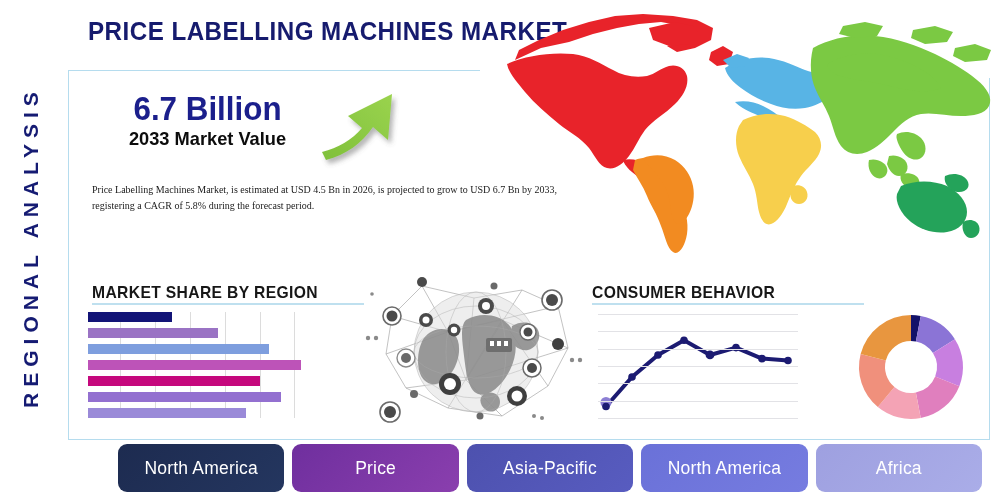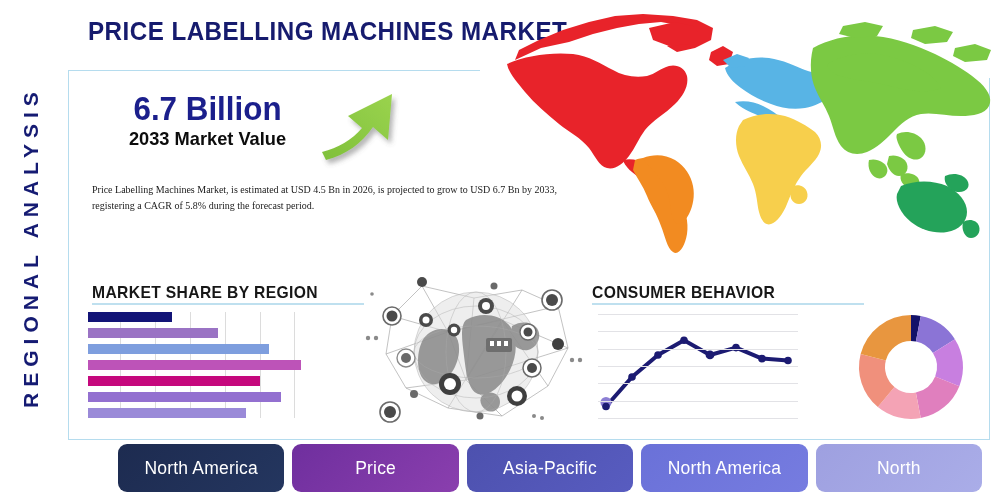--- a/index.html
+++ b/index.html
@@ -346,17 +346,17 @@
       <div class="region-btn" style="background: linear-gradient(135deg, rgb(111, 47, 158), rgb(138, 63, 174));">
         <span>Price</span>
       </div>
       <div class="region-btn" style="background: linear-gradient(135deg, rgb(77, 81, 174), rgb(88, 92, 192)); text-align: right;">
         <span>Asia-Pacific</span>
       </div>
       <div class="region-btn" style="background: linear-gradient(135deg, rgb(106, 113, 216), rgb(118, 124, 224));">
         <span>North America</span>
       </div>
       <div class="region-btn" style="background: linear-gradient(135deg, rgb(158, 160, 224), rgb(170, 173, 232));">
-        <span>North</span>
+        <span>Africa</span>
       </div>
     </div>
 
 </div>
 
 </body></html>

